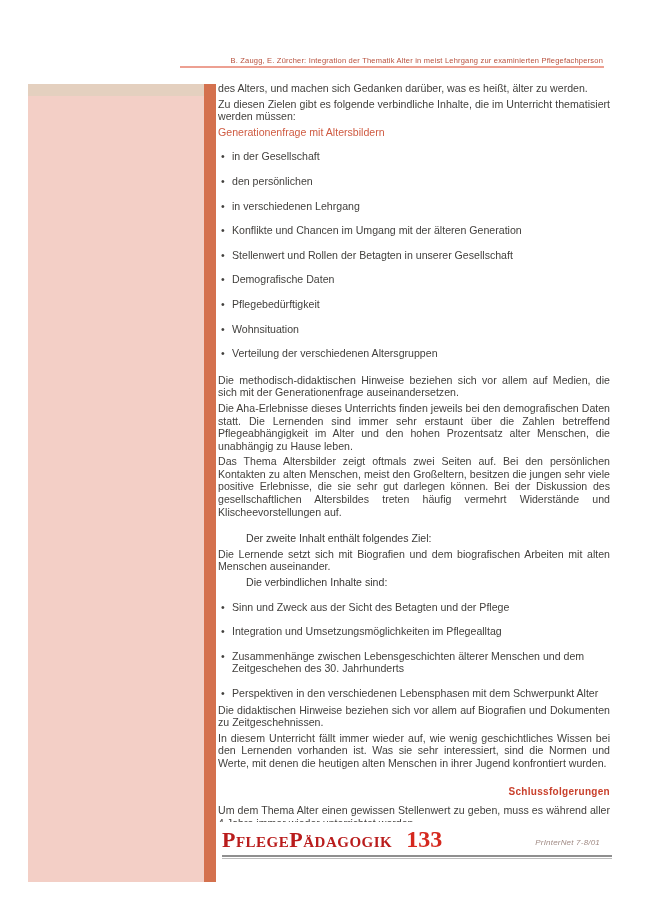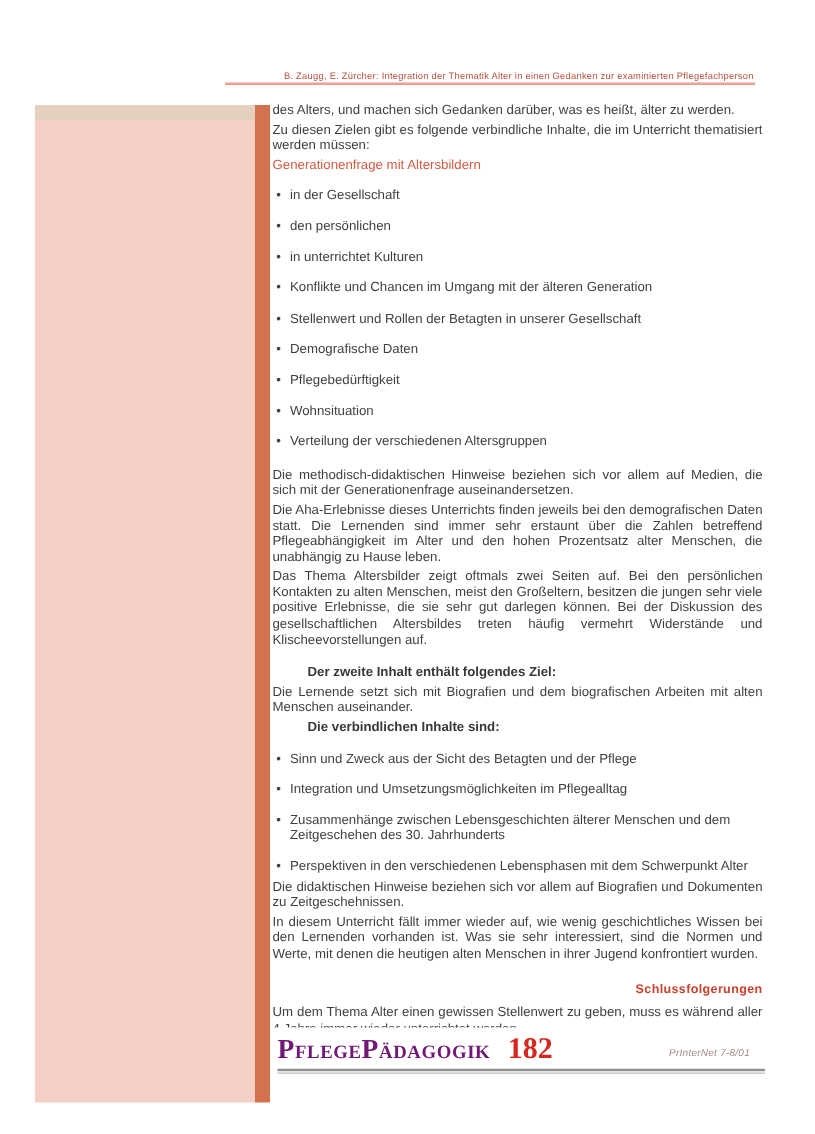--- a/index.html
+++ b/index.html
@@ -34,21 +34,21 @@
   .content{
     position:absolute;left:218px;top:82px;width:392px;height:740px;
     overflow:hidden;
     color:#413f3c;
     font-size:10.6px;line-height:12.6px;
     text-align:justify;
   }
   .content p{margin:0 0 3px 0;}
   .gap{margin-top:14px !important;}
   .red-lead{color:#cf5b42;}
-  .bold-lead{font-weight:bold;color:#3a3836;padding-left:28px;}
+  .bold-lead{font-weight:normal;color:#3a3836;padding-left:28px;}
   ul.bullets{
     list-style:none;margin:2px 0 4px 0;padding:0 0 0 14px;
   }
   ul.bullets li{position:relative;margin:12px 0 4px 0;text-align:left;}
   ul.bullets li::before{
     content:"\2022";position:absolute;left:-11px;top:0;
     color:#413f3c;
   }
   .conclusion-heading{
     margin:16px 0 6px 0;
@@ -57,21 +57,21 @@
   }
   
   .footer{
     position:absolute;left:222px;top:826px;width:390px;height:40px;
   }
   .footer-line1{display:flex;align-items:baseline;}
   .journal-name{
     font-family:"Liberation Serif",serif;
     font-variant:small-caps;font-weight:bold;
     font-size:22px;letter-spacing:.5px;
-    color:#701a75;
+    color:#b91c1c;
   }
   .page-number{
     font-family:"Liberation Serif",serif;font-weight:bold;
     font-size:24px;color:#d5281e;margin-left:14px;
   }
   .issue-label{
     position:absolute;right:12px;top:12px;
     font-size:8px;color:#a08a84;letter-spacing:.2px;font-style:italic;
   }
   .footer-rule{
@@ -79,36 +79,36 @@
     border-top:2px solid #8f8f8f;
     border-bottom:1px solid #bdbdbd;
     height:1px;
   }
 </style>
 </head>
 <body>
 
 <div class="page">
 
-  <div class="running-title">B. Zaugg, E. Zürcher: Integration der Thematik Alter in einen Gedanken zur examinierten Pflegefachperson</div>
+  <div class="running-title">B. Zaugg, E. Zürcher: Integration der Thematik Alter in meist Lehrgang zur examinierten Pflegefachperson</div>
   <div class="header-rule"></div>
 
   <div class="sidebar-block">
     <div class="sidebar-topband"></div>
   </div>
   <div class="sidebar-strip"></div>
 
   <div class="content">
     <p>des Alters, und machen sich Gedanken darüber, was es heißt, älter zu werden.</p>
     <p>Zu diesen Zielen gibt es folgende verbindliche Inhalte, die im Unterricht thematisiert werden müssen:</p>
     <p class="red-lead">Generationenfrage mit Altersbildern</p>
     <ul class="bullets">
         <li>in der Gesellschaft</li>
         <li>den persönlichen</li>
-        <li>in unterrichtet Kulturen</li>
+        <li>in verschiedenen Lehrgang</li>
         <li>Konflikte und Chancen im Umgang mit der älteren Generation</li>
         <li>Stellenwert und Rollen der Betagten in unserer Gesellschaft</li>
         <li>Demografische Daten</li>
         <li>Pflegebedürftigkeit</li>
         <li>Wohnsituation</li>
         <li>Verteilung der verschiedenen Altersgruppen</li>
       </ul>
 
     <p class="gap">Die methodisch-didaktischen Hinweise beziehen sich vor allem auf Medien, die sich mit der Generationenfrage auseinandersetzen.</p>
     <p>Die Aha-Erlebnisse dieses Unterrichts finden jeweils bei den demografischen Daten statt. Die Lernenden sind immer sehr erstaunt über die Zahlen betreffend Pflegeabhängigkeit im Alter und den hohen Prozentsatz alter Menschen, die unabhängig zu Hause leben.</p>
@@ -127,19 +127,19 @@
     <p>Die didaktischen Hinweise beziehen sich vor allem auf Biografien und Dokumenten zu Zeitgeschehnissen.</p>
     <p>In diesem Unterricht fällt immer wieder auf, wie wenig geschichtliches Wissen bei den Lernenden vorhanden ist. Was sie sehr interessiert, sind die Normen und Werte, mit denen die heutigen alten Menschen in ihrer Jugend konfrontiert wurden.</p>
 
     <h2 class="conclusion-heading">Schlussfolgerungen</h2>
     <p>Um dem Thema Alter einen gewissen Stellenwert zu geben, muss es während aller 4 Jahre immer wieder unterrichtet werden.</p>
   </div>
 
   <div class="footer">
     <div class="footer-line1">
       <span class="journal-name">PflegePädagogik</span>
-      <span class="page-number">182</span>
+      <span class="page-number">133</span>
     </div>
     <div class="footer-rule"></div>
     <div class="issue-label">PrInterNet 7-8/01</div>
   </div>
 
 </div>
 
 </body></html>

